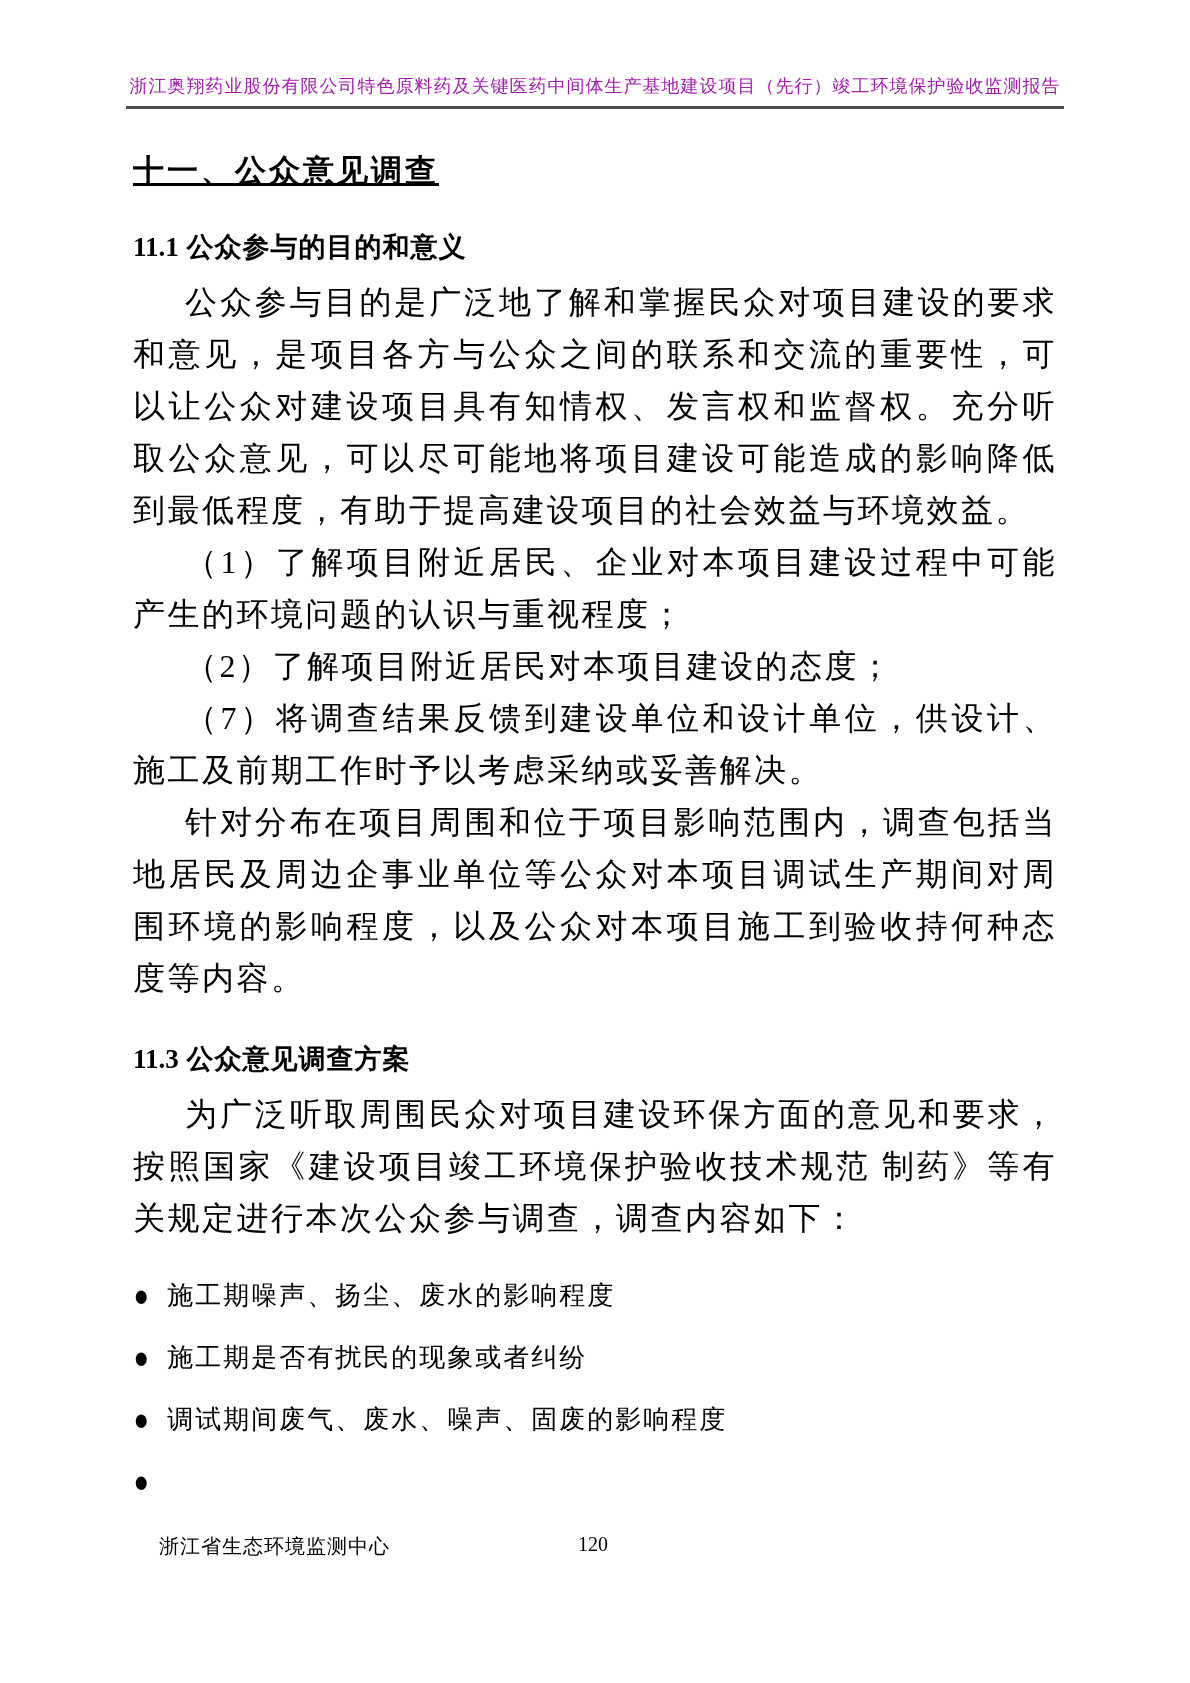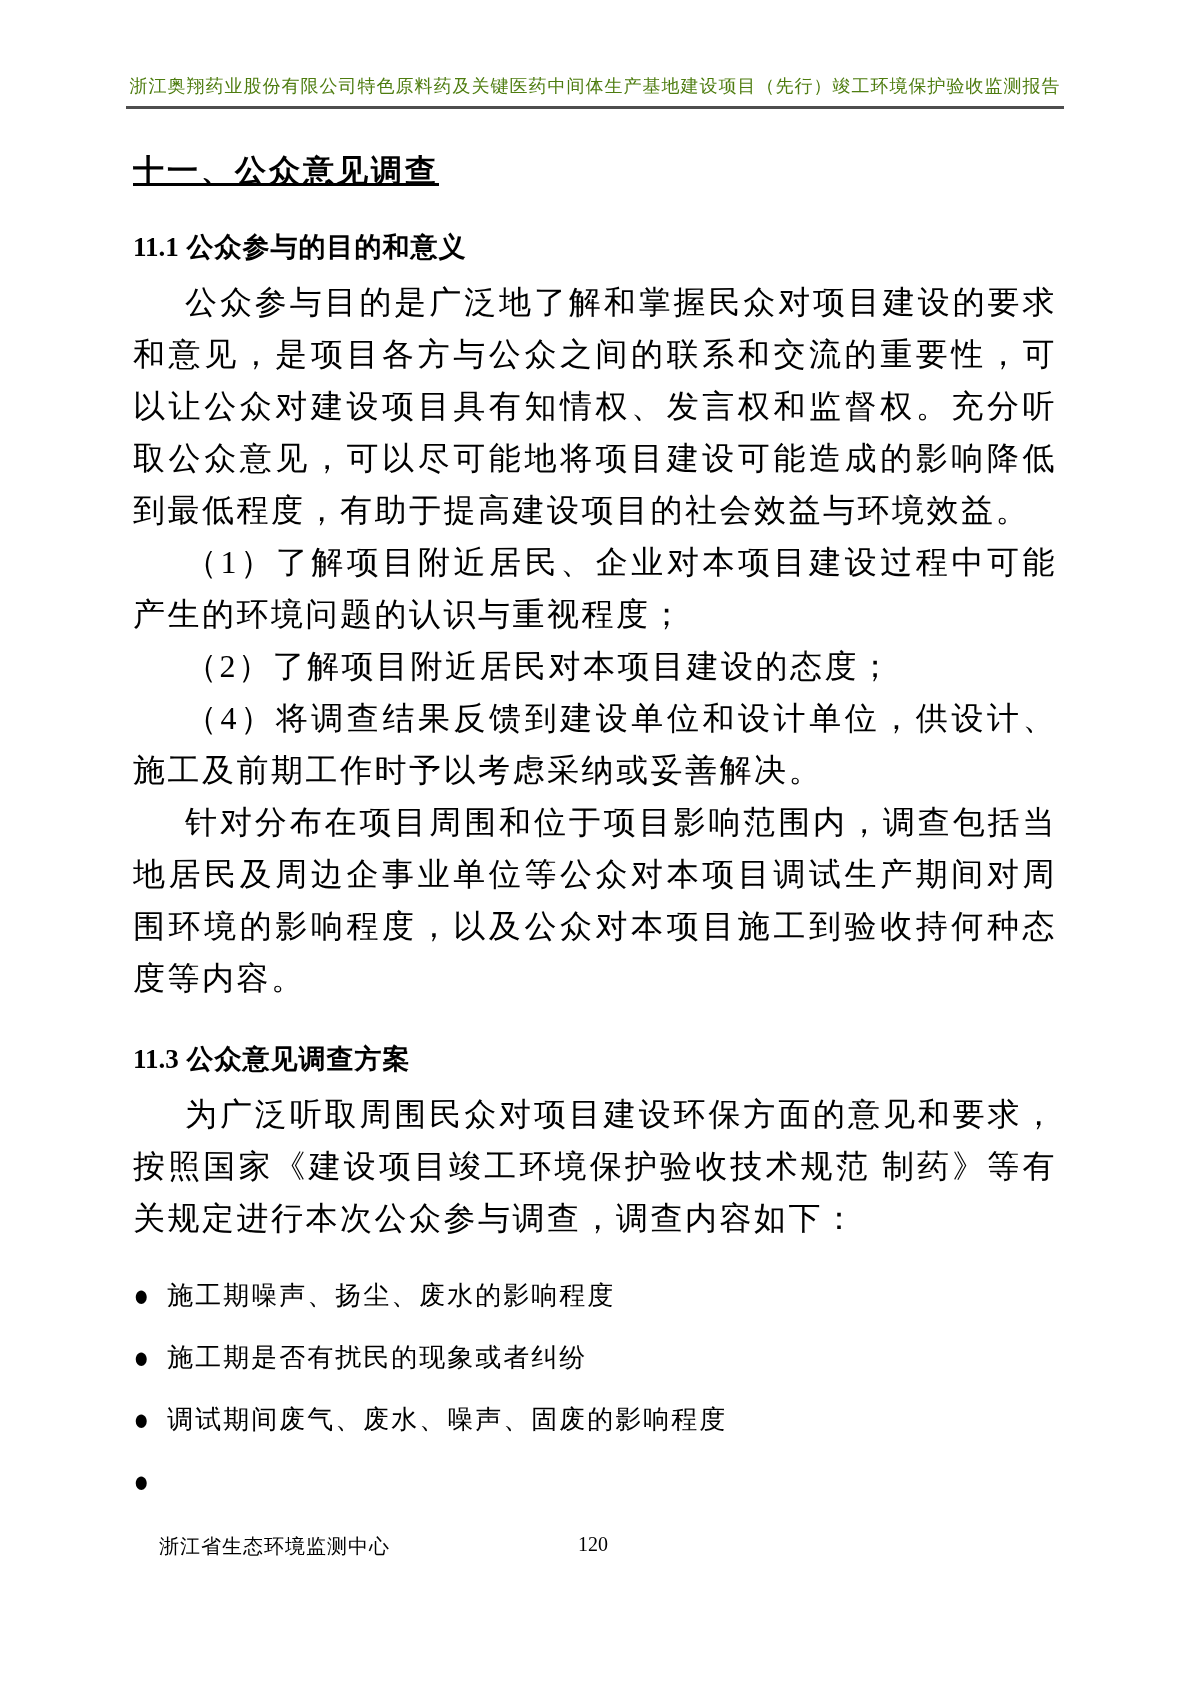--- a/index.html
+++ b/index.html
@@ -23,21 +23,21 @@
     left: 126px;
     right: 126px;
     text-align: center;
     border-bottom: 3px solid #4e4e4e;
     padding-bottom: 8px;
   }
   .header-text {
     font-size: 18px;
     letter-spacing: 1px;
     white-space: nowrap;
-    color: #4d7c0f;
+    color: #a21caf;
   }
   .content {
     position: absolute;
     top: 108px;
     left: 133px;
     width: 924px;
   }
   .chapter-title {
     margin: 42px 0 0 0;
     font-size: 31px;
@@ -119,21 +119,21 @@
     <h1 class="chapter-title">十一、公众意见调查</h1>
 
     <section>
       <h2 class="section-heading">
         <span class="sec-num">11.1</span>
         <span class="sec-title">公众参与的目的和意义</span>
       </h2>
       <p class="body-para">公众参与目的是广泛地了解和掌握民众对项目建设的要求和意见，是项目各方与公众之间的联系和交流的重要性，可以让公众对建设项目具有知情权、发言权和监督权。充分听取公众意见，可以尽可能地将项目建设可能造成的影响降低到最低程度，有助于提高建设项目的社会效益与环境效益。</p>
       <p class="body-para">（1）了解项目附近居民、企业对本项目建设过程中可能产生的环境问题的认识与重视程度；</p>
       <p class="body-para">（2）了解项目附近居民对本项目建设的态度；</p>
-      <p class="body-para">（4）将调查结果反馈到建设单位和设计单位，供设计、施工及前期工作时予以考虑采纳或妥善解决。</p>
+      <p class="body-para">（7）将调查结果反馈到建设单位和设计单位，供设计、施工及前期工作时予以考虑采纳或妥善解决。</p>
     </section>
 
     <section>
       <p class="body-para">针对分布在项目周围和位于项目影响范围内，调查包括当地居民及周边企事业单位等公众对本项目调试生产期间对周围环境的影响程度，以及公众对本项目施工到验收持何种态度等内容。</p>
     </section>
 
     <section>
       <h2 class="section-heading">
         <span class="sec-num">11.3</span>
         <span class="sec-title">公众意见调查方案</span>

